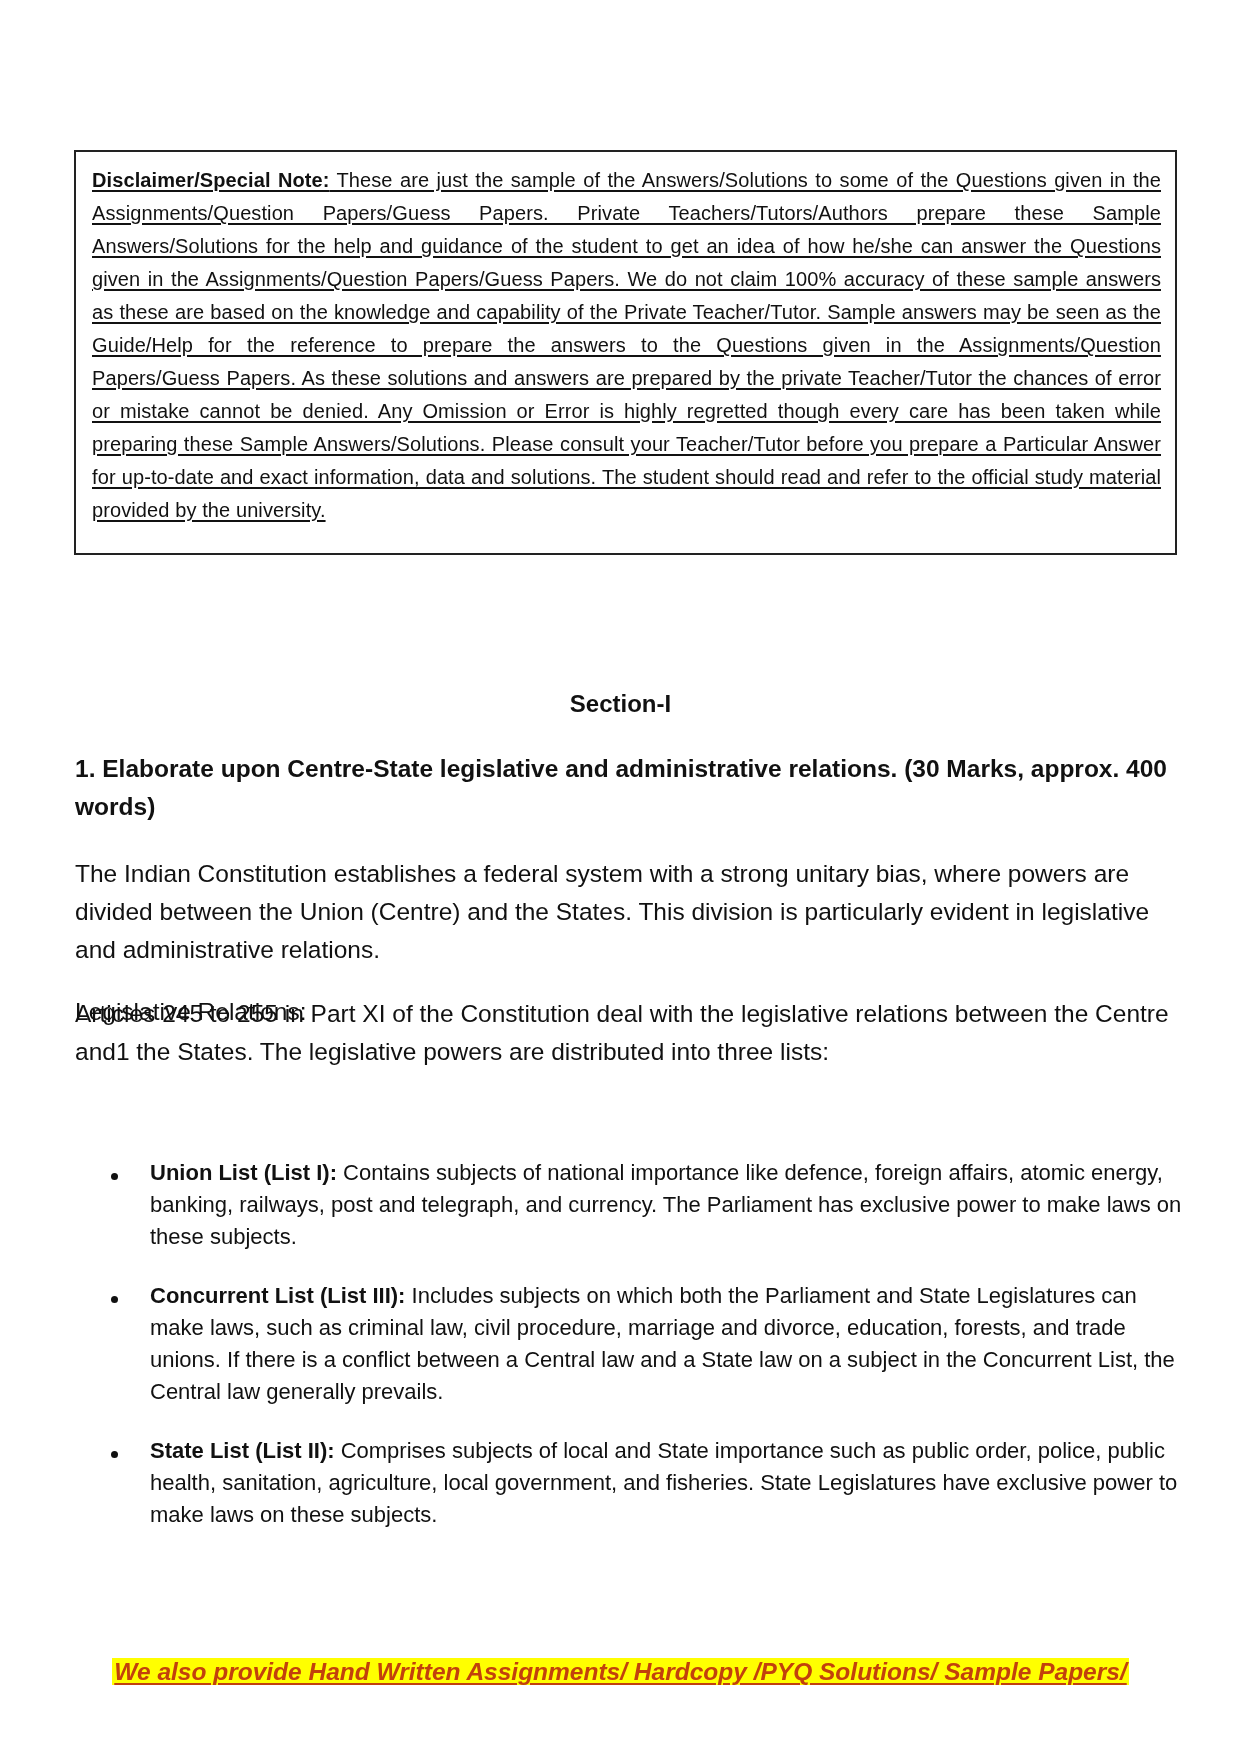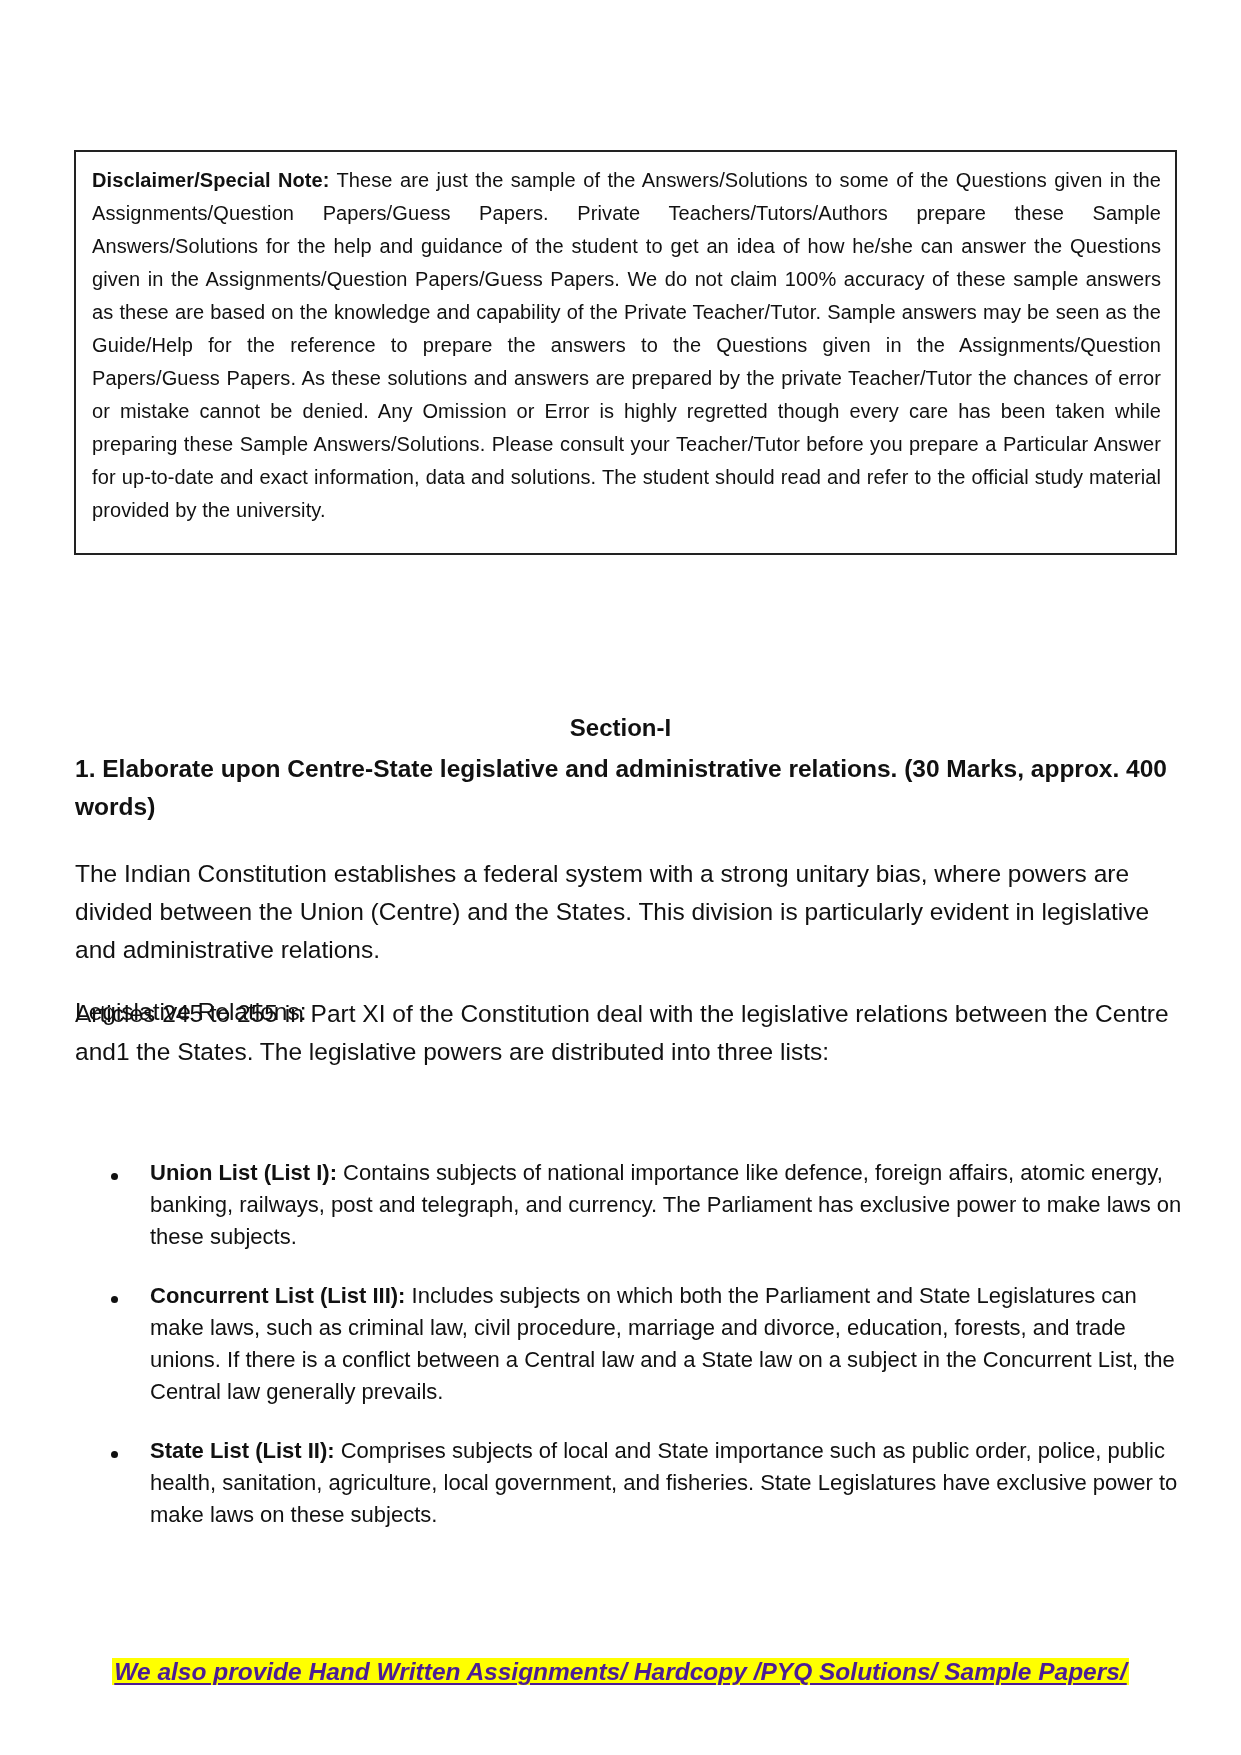--- a/index.html
+++ b/index.html
@@ -6,28 +6,28 @@
   body { width: 1241px; height: 1755px; position: relative; overflow: hidden;
          font-family: "Liberation Sans", "DejaVu Sans", sans-serif; color: #111; }
 
   .disclaimer-box {
     position: absolute; left: 74px; top: 150px; width: 1103px; height: 405px;
     border: 2px solid #222; box-sizing: border-box;
     padding: 12px 14px 0 16px;
   }
   .disclaimer-text {
     font-size: 20px; line-height: 33px; text-align: justify;
-    text-underline-offset: 3px;
+    text-decoration: underline; text-underline-offset: 3px;
     text-decoration-thickness: 1.5px; letter-spacing: 0.1px;
   }
   .disclaimer-text b { font-weight: bold; }
 
   .section-title {
     position: absolute; left: 0; width: 1241px; top: 690px;
-    text-align: center; font-size: 24px; font-weight: bold; margin-top: 24px;
+    text-align: center; font-size: 24px; font-weight: bold;
   }
 
   .content { position: absolute; left: 75px; width: 1100px; }
   .question {
     top: 750px; font-size: 24.5px; font-weight: bold; line-height: 38px;
   }
   .para {
     font-size: 24.5px; line-height: 38px;
   }
   .p1 { top: 855px; }
@@ -35,21 +35,21 @@
   .p3 { top: 995px; }
 
   .bullets { position: absolute; left: 75px; width: 1110px; top: 1157px; margin: 0; padding: 0; list-style: none; }
   .bullet-item { position: relative; padding-left: 75px; font-size: 22px; line-height: 32px; margin-bottom: 27px; }
   .bullet-dot { position: absolute; left: 36px; top: 16px; width: 7px; height: 7px; border-radius: 50%; background: #111; }
   .bullet-item b { font-weight: bold; }
 
   .promo {
     position: absolute; left: 0; width: 1241px; top: 1654px; text-align: center;
     font-size: 24.5px; font-style: italic; font-weight: bold; line-height: 36px;
-    color: #4c1d95;
+    color: #c2410c;
   }
   .promo span {
     background: #ffff00; text-decoration: underline; text-underline-offset: 3px;
     text-decoration-thickness: 2px;
     box-decoration-break: clone; -webkit-box-decoration-break: clone;
     padding: 0 2px;
   }
 </style>
 </head>
 <body>

